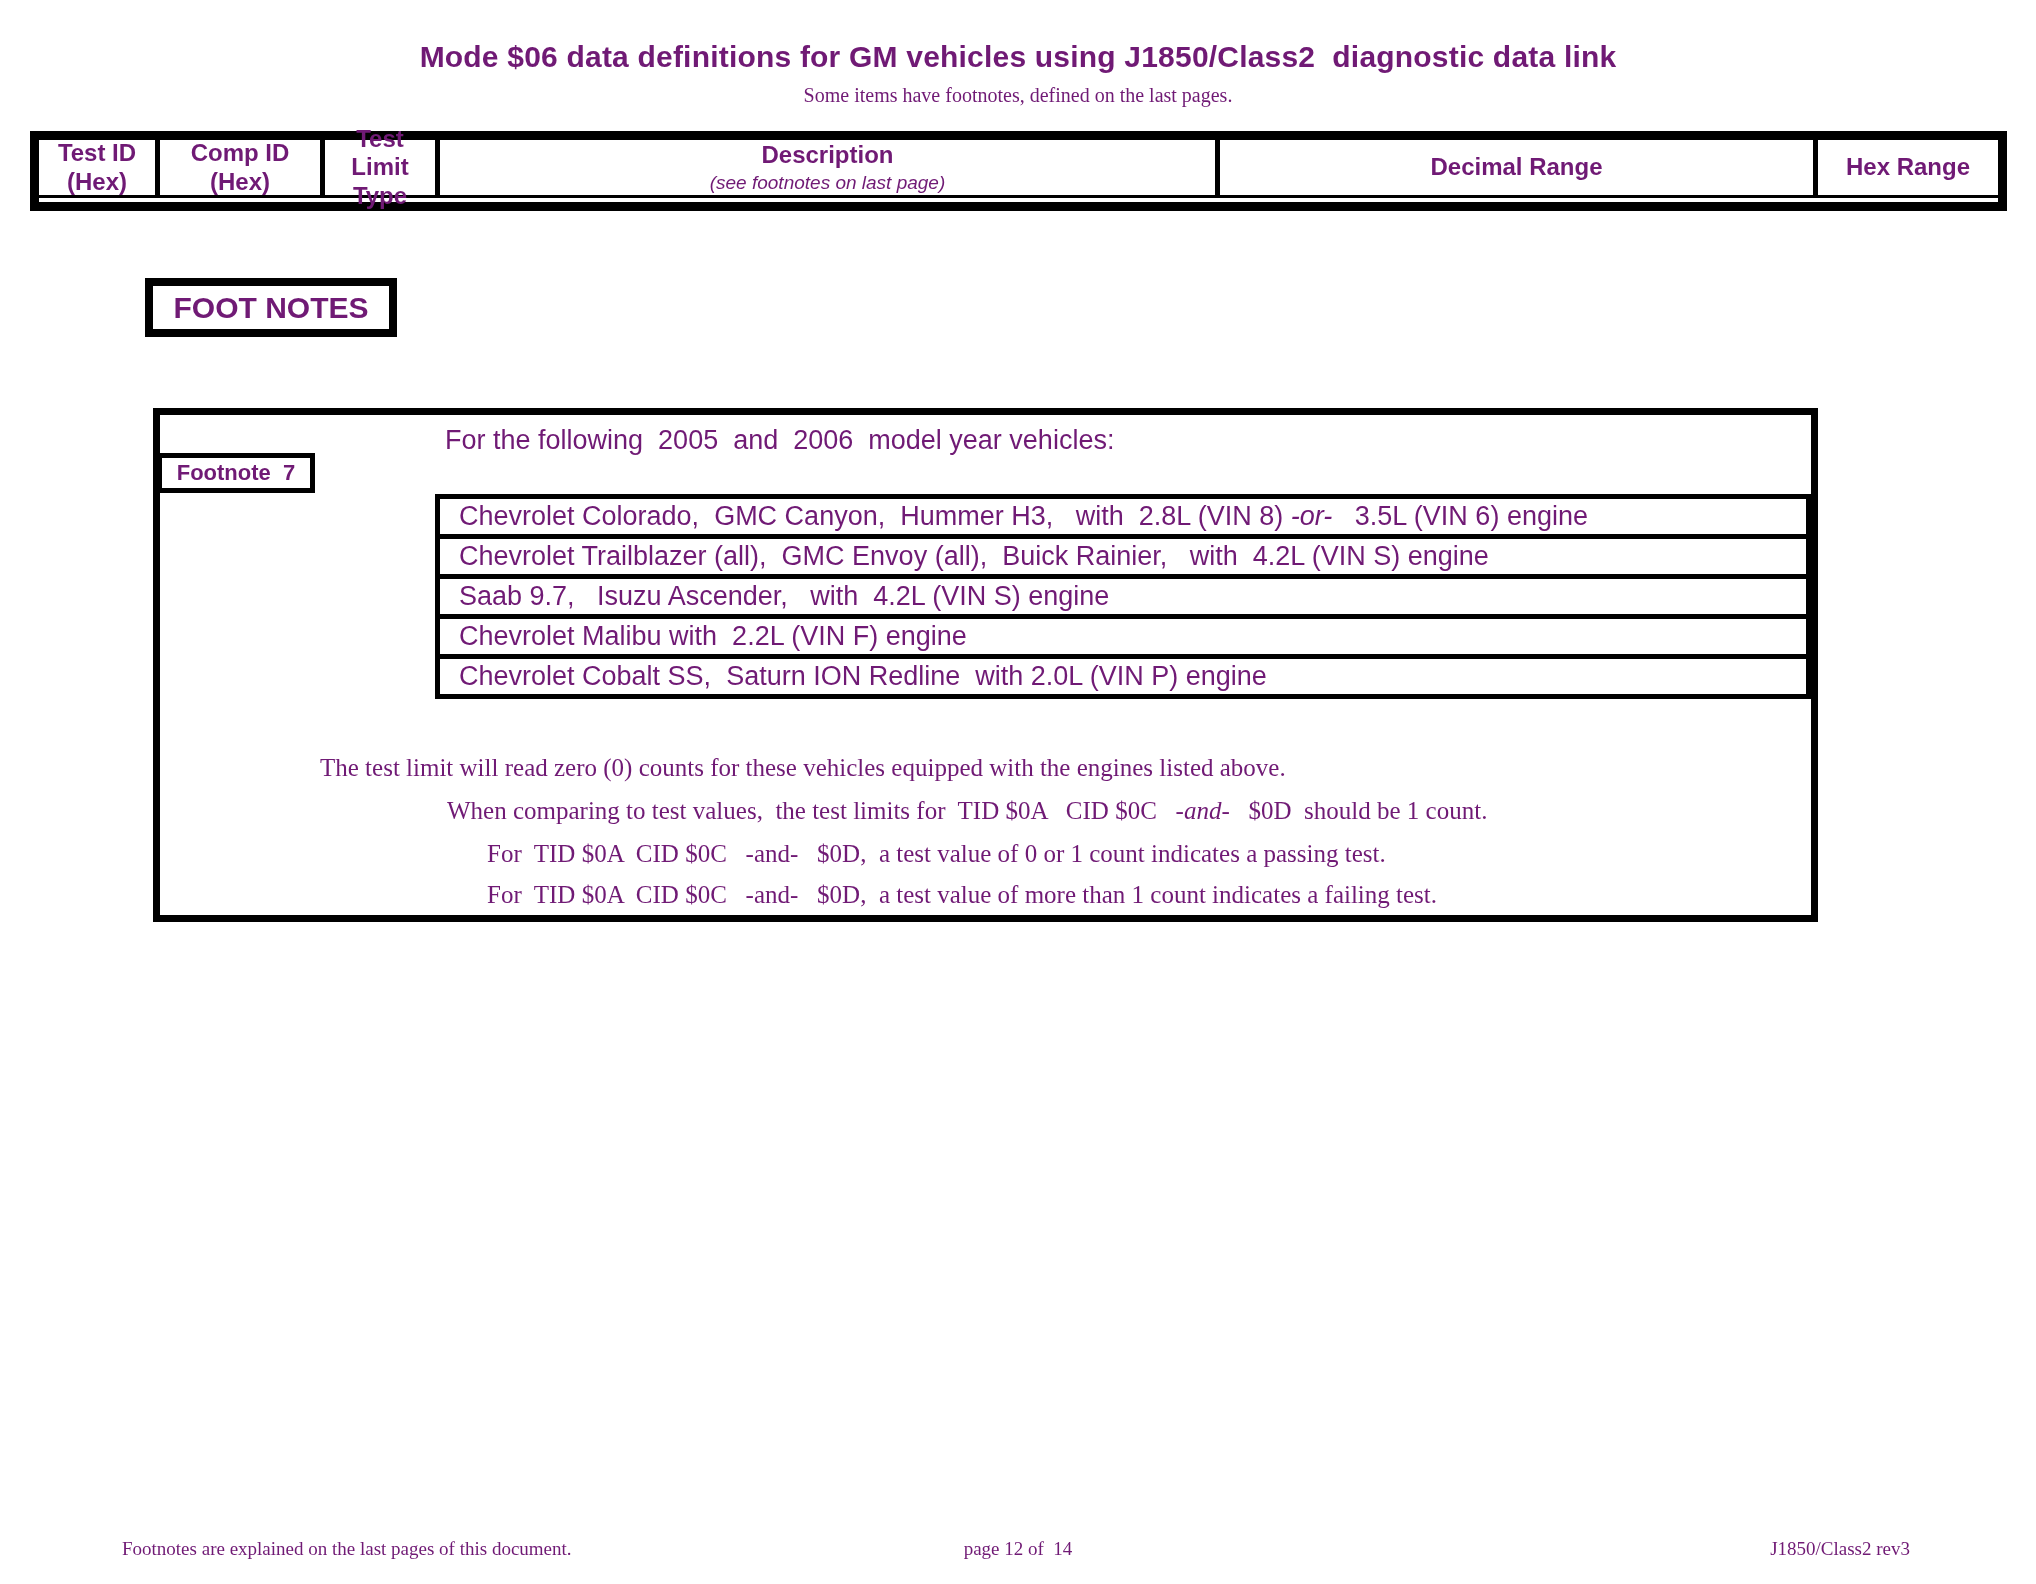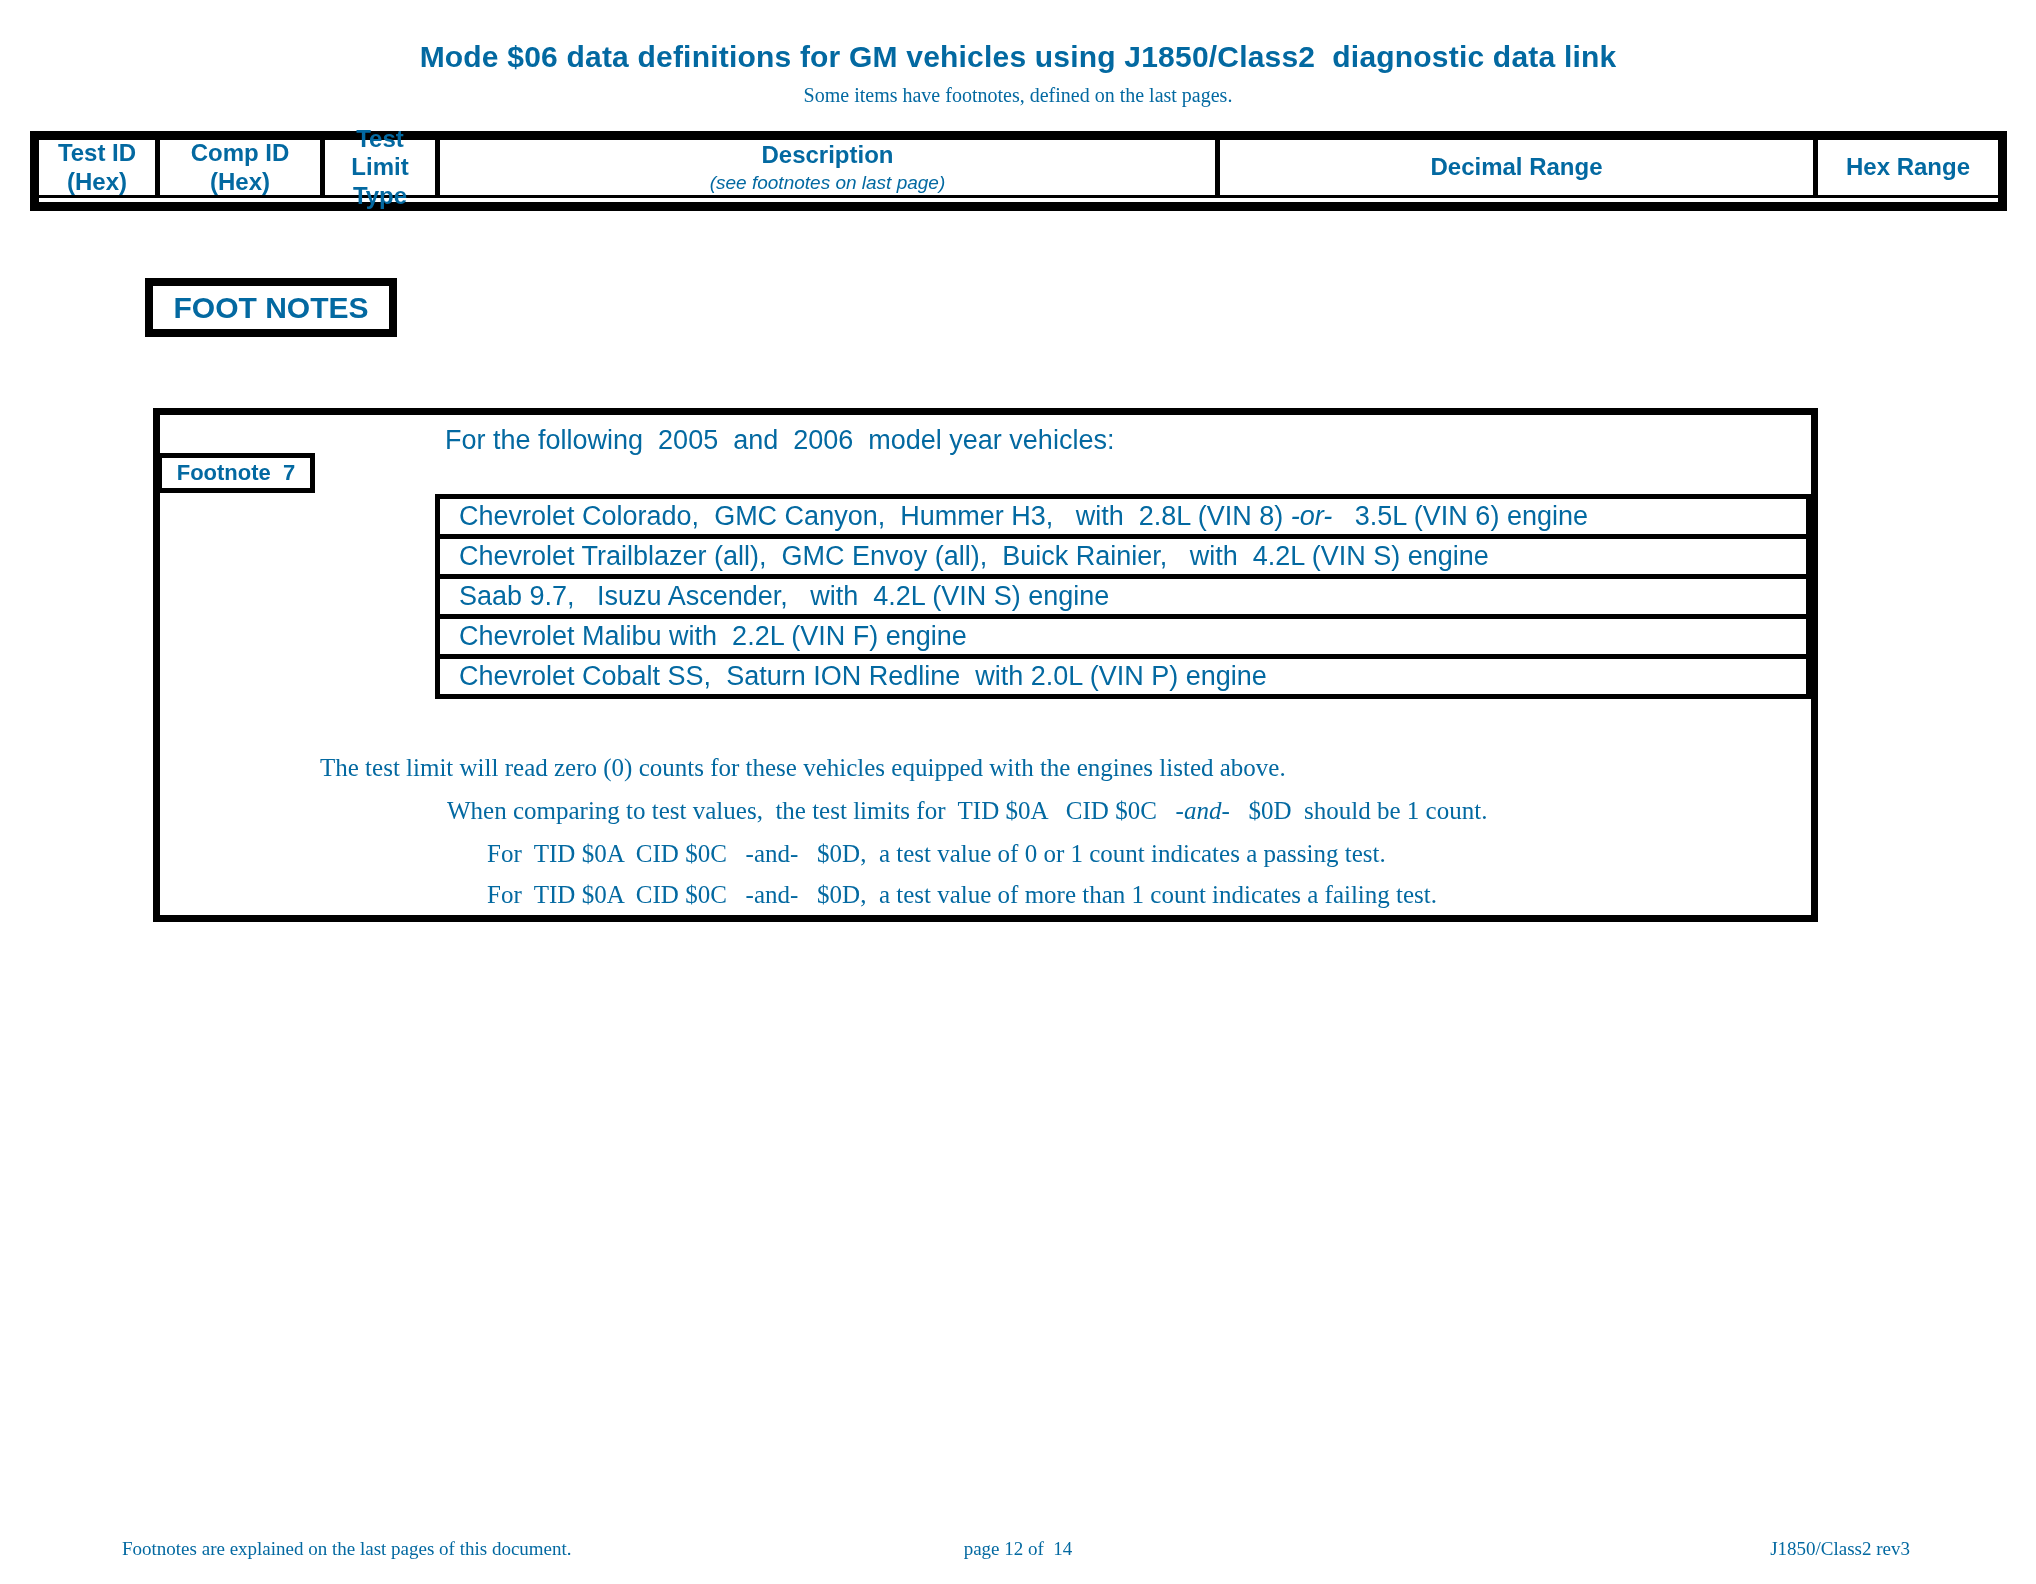--- a/index.html
+++ b/index.html
@@ -1,16 +1,16 @@
 <!DOCTYPE html>
 <html><head>
 <meta charset="utf-8">
 <style>
   html,body{margin:0;padding:0;background:#ffffff;}
-  .page{position:relative;width:2036px;height:1584px;background:#fff;color:#0369a1;
+  .page{position:relative;width:2036px;height:1584px;background:#fff;color:#701a75;
         font-family:"Liberation Sans",sans-serif;overflow:hidden;}
   [data-bind]{white-space:pre-wrap;}
 
   .title{position:absolute;top:40px;left:0;width:100%;text-align:center;
          font-size:30px;font-weight:bold;letter-spacing:0.2px;}
   .subtitle{position:absolute;top:84px;left:0;width:100%;text-align:center;
             font-family:"Liberation Serif",serif;font-size:20px;}
 
   
   .header-table{position:absolute;left:30px;top:131px;width:1977px;height:80px;

